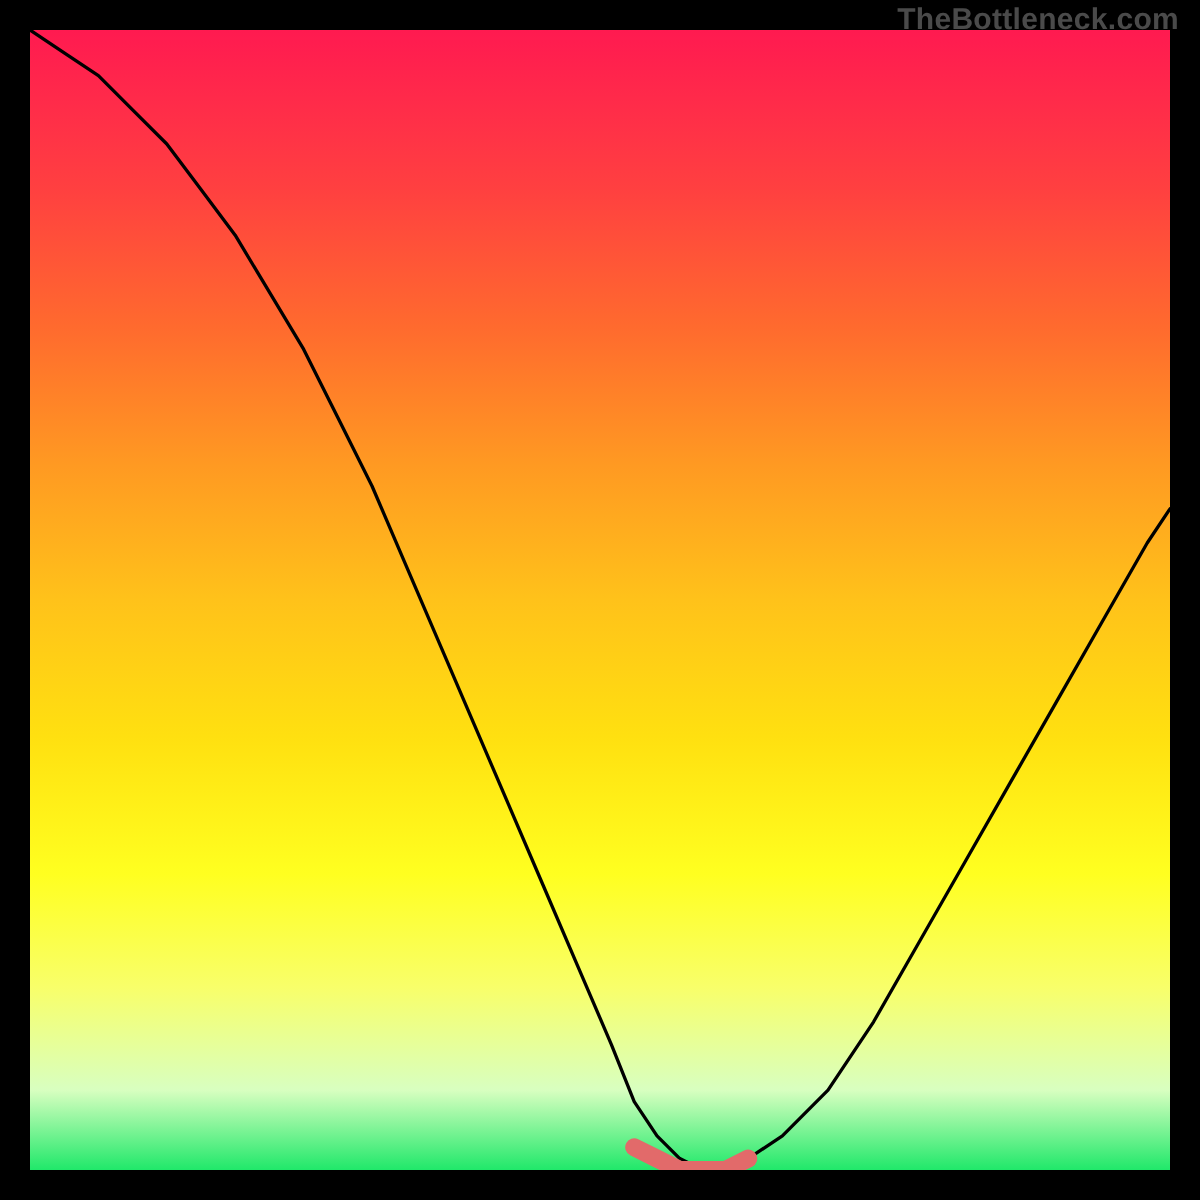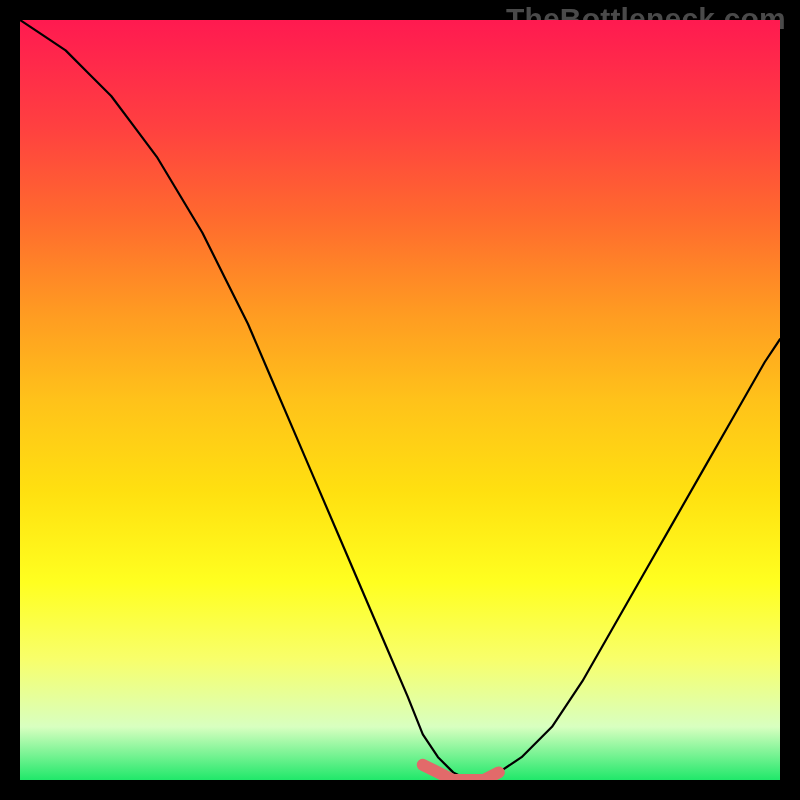--- a/index.html
+++ b/index.html
@@ -51,21 +51,21 @@
   .curve {
     position: absolute;
     left: 0;
     top: 0;
   }
   .attribution {
     position: absolute;
     top: 2px;
     right: 14px;
     color: #4a4a4a;
-    font-size: 30px;
+    font-size: 20px;
     font-weight: 600;
     letter-spacing: 0.2px;
   }
 </style>
 </head>
 <body>
 
 <div class="frame">
 
   <div class="attribution">TheBottleneck.com</div>

